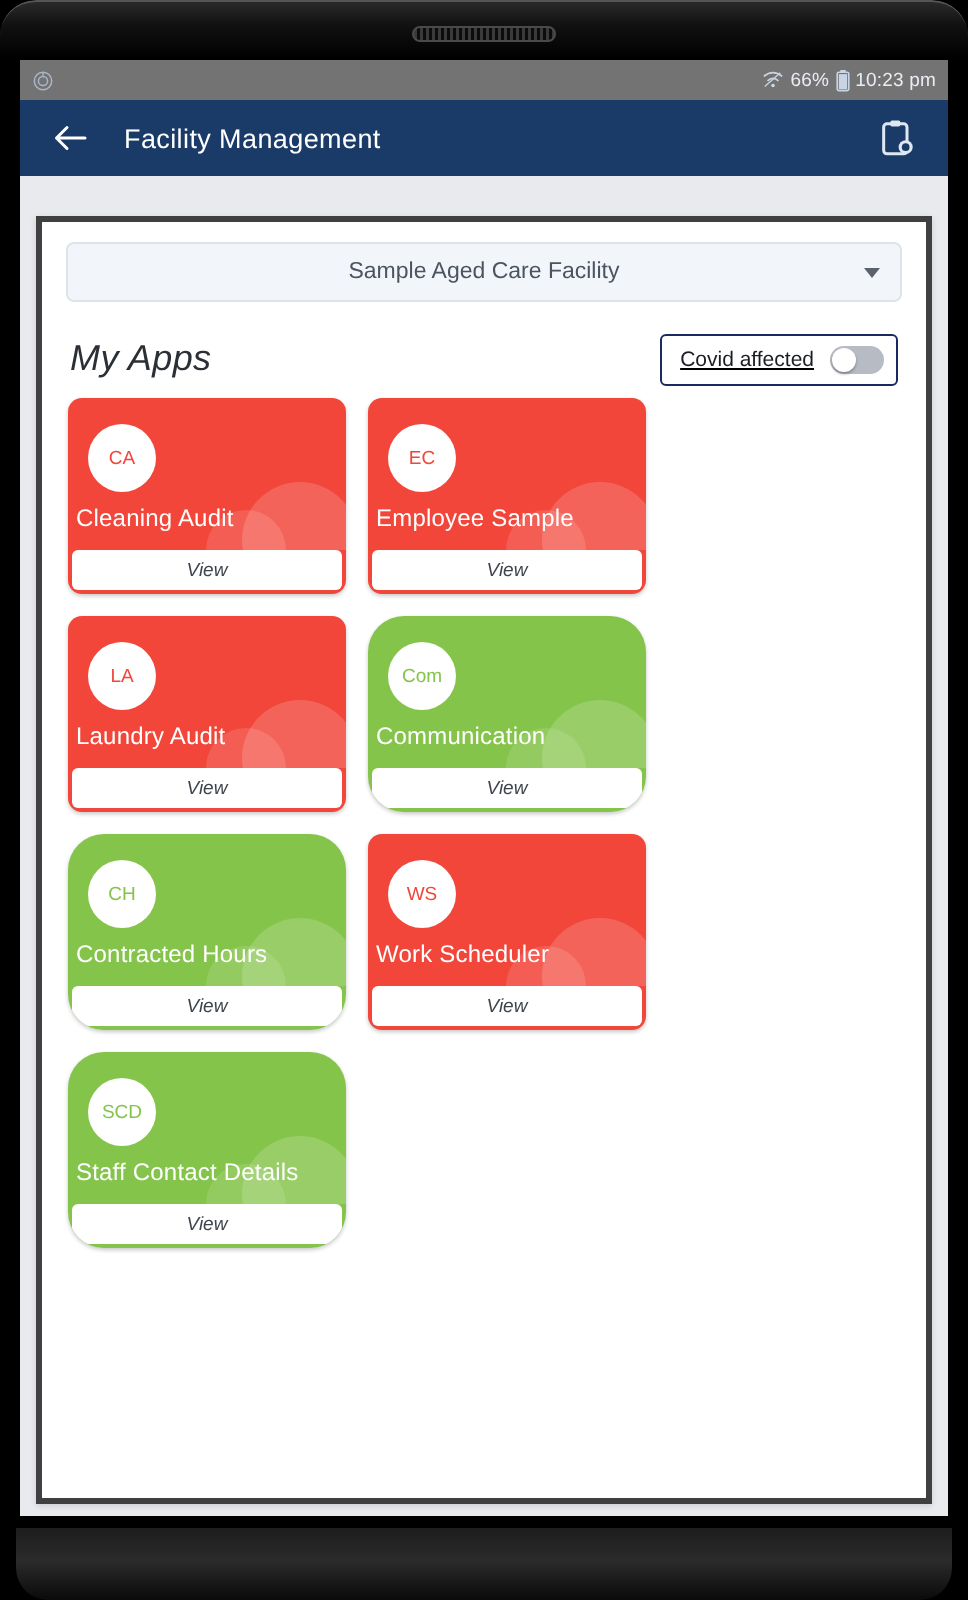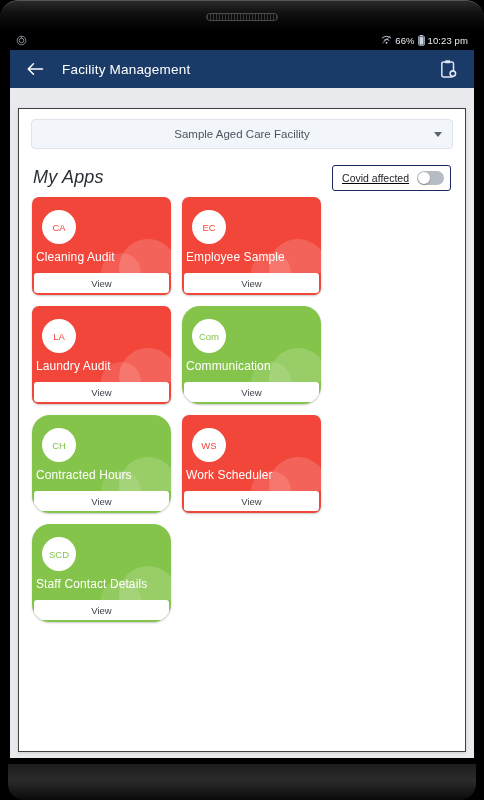--- a/index.html
+++ b/index.html
@@ -47,21 +47,21 @@
     position: absolute;
     left: 10px; top: 30px;
     width: 464px; height: 728px;
     background: #e9eaee;
     overflow: hidden;
   }
 
   
   .statusbar {
     height: 20px; width: 100%;
-    background: #000000;
+    background: #737373;
     display: flex; align-items: center;
     padding: 0 6px;
     color: #ffffff;
     font-size: 9px;
   }
   .sb-left { display: flex; align-items: center; gap: 4px; }
   .sb-right { margin-left: auto; display: flex; align-items: center; gap: 3px; }
   .sb-text { font-size: 9.5px; letter-spacing: .1px; color: #e8ecf3; }
   .ic { display: inline-block; line-height: 0; }
 
@@ -89,21 +89,21 @@
     display: flex; align-items: center; justify-content: center;
     cursor: pointer;
   }
 
   
   .sheet {
     position: absolute;
     left: 8px; top: 78px;
     width: 448px; height: 644px;
     background: #ffffff;
-    border: 1px solid #404040;
+    border: 3px solid #404040;
     box-shadow: 0 1px 3px rgba(0,0,0,.12);
   }
 
   .facility-select {
     margin: 10px 12px 0 12px;
     height: 30px;
     background: #f2f5f9;
     border: 1px solid #dfe4ec;
     border-radius: 4px;
     display: flex; align-items: center;
@@ -207,20 +207,21 @@
   }
   .view-btn {
     height: 20px;
     background: #ffffff;
     margin: 0 2px 2px 2px;
     border-radius: 3px;
     display: flex; align-items: center; justify-content: center;
     font-size: 9.5px;
     color: #3e444d;
     cursor: pointer;
+    font-style: italic;
   }
   .card.red { background: #f2463a; }
   .card.green { background: #85c44a; border-radius: 18px; }
   .card.red .avatar { color: #f2463a; }
   .card.green .avatar { color: #85c44a; }
 </style>
 </head>
 <body>
 
 <div class="device">

